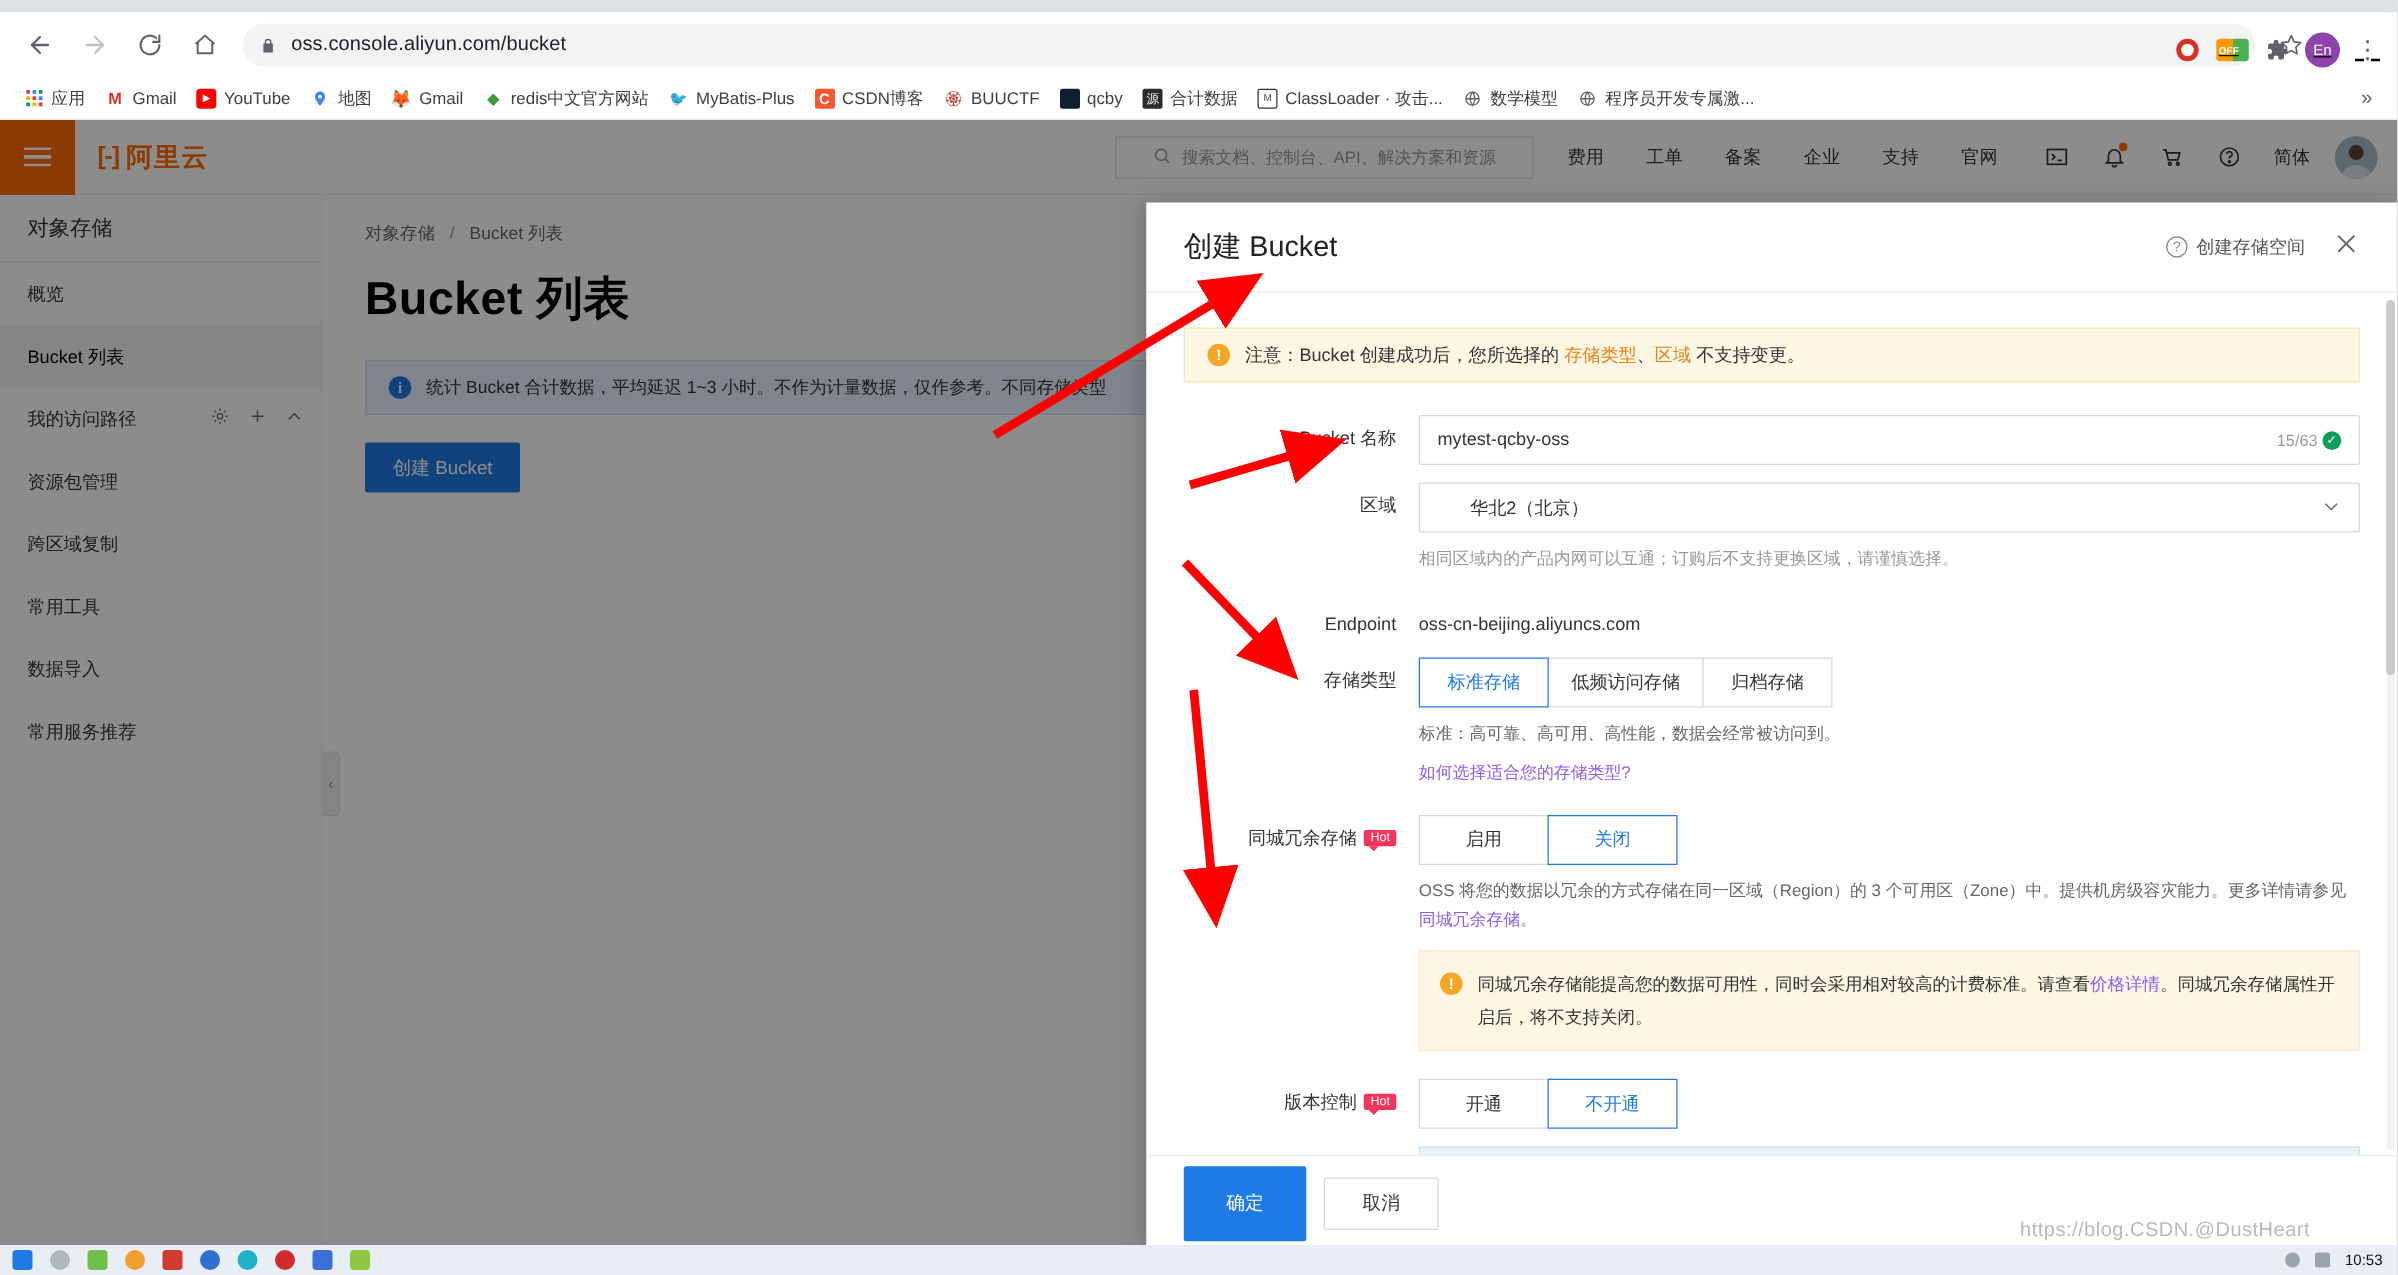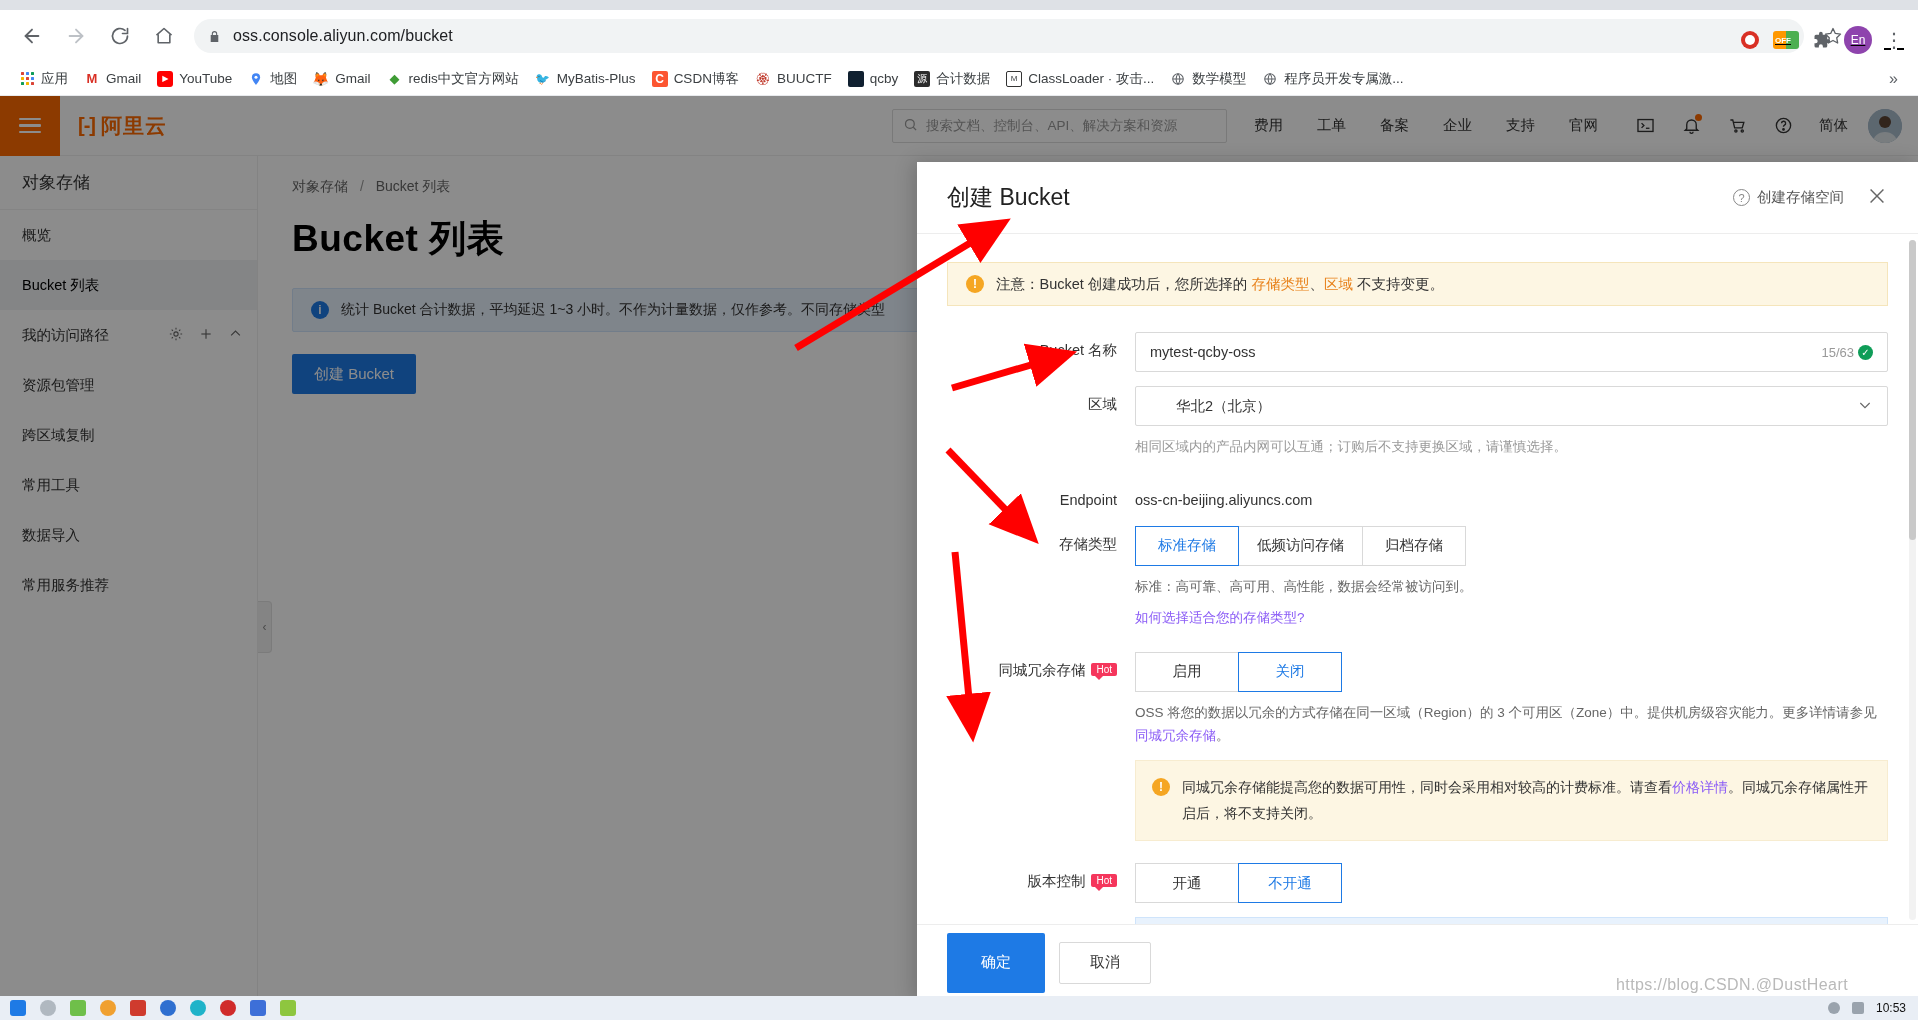--- a/index.html
+++ b/index.html
@@ -104,21 +104,21 @@
   .ali-burger .bars { width: 22px; }
   .ali-burger .bars span { display:block; height:2.5px; background:#fff; margin:4px 0; border-radius:1px;}
   .ali-logo { margin-left: 18px; display:flex; align-items:center; gap:6px;}
   .ali-logo .mark {
     font-size: 20px; color:#ff6a00; font-weight:bold; letter-spacing:-1px;
   }
   .ali-logo .name { font-size: 21px; color:#ff6a00; font-weight:bold; letter-spacing:1px;}
   .ali-search {
     margin-left: auto; width: 335px; height: 34px; border:1px solid #dcdcdc;
     border-radius: 2px; display:flex; align-items:center; padding:0 10px; gap:8px;
-    color:#999; font-size:13.5px;
+    color:#999; font-size:13.5px;justify-content:center;
   }
   .ali-nav { display:flex; gap:0; margin-left:10px;}
   .ali-nav a { padding: 0 17px; font-size:14.5px; color:#333; white-space:nowrap;}
   .ali-icons { display:flex; align-items:center; gap:2px; margin-left:8px; margin-right:16px;}
   .ali-icons .ic {
     width: 44px; height:44px; display:flex; align-items:center; justify-content:center;
     color:#333; position:relative;
   }
   .ali-icons .ic .dot {
     position:absolute; top:10px; right:11px; width:7px; height:7px;

